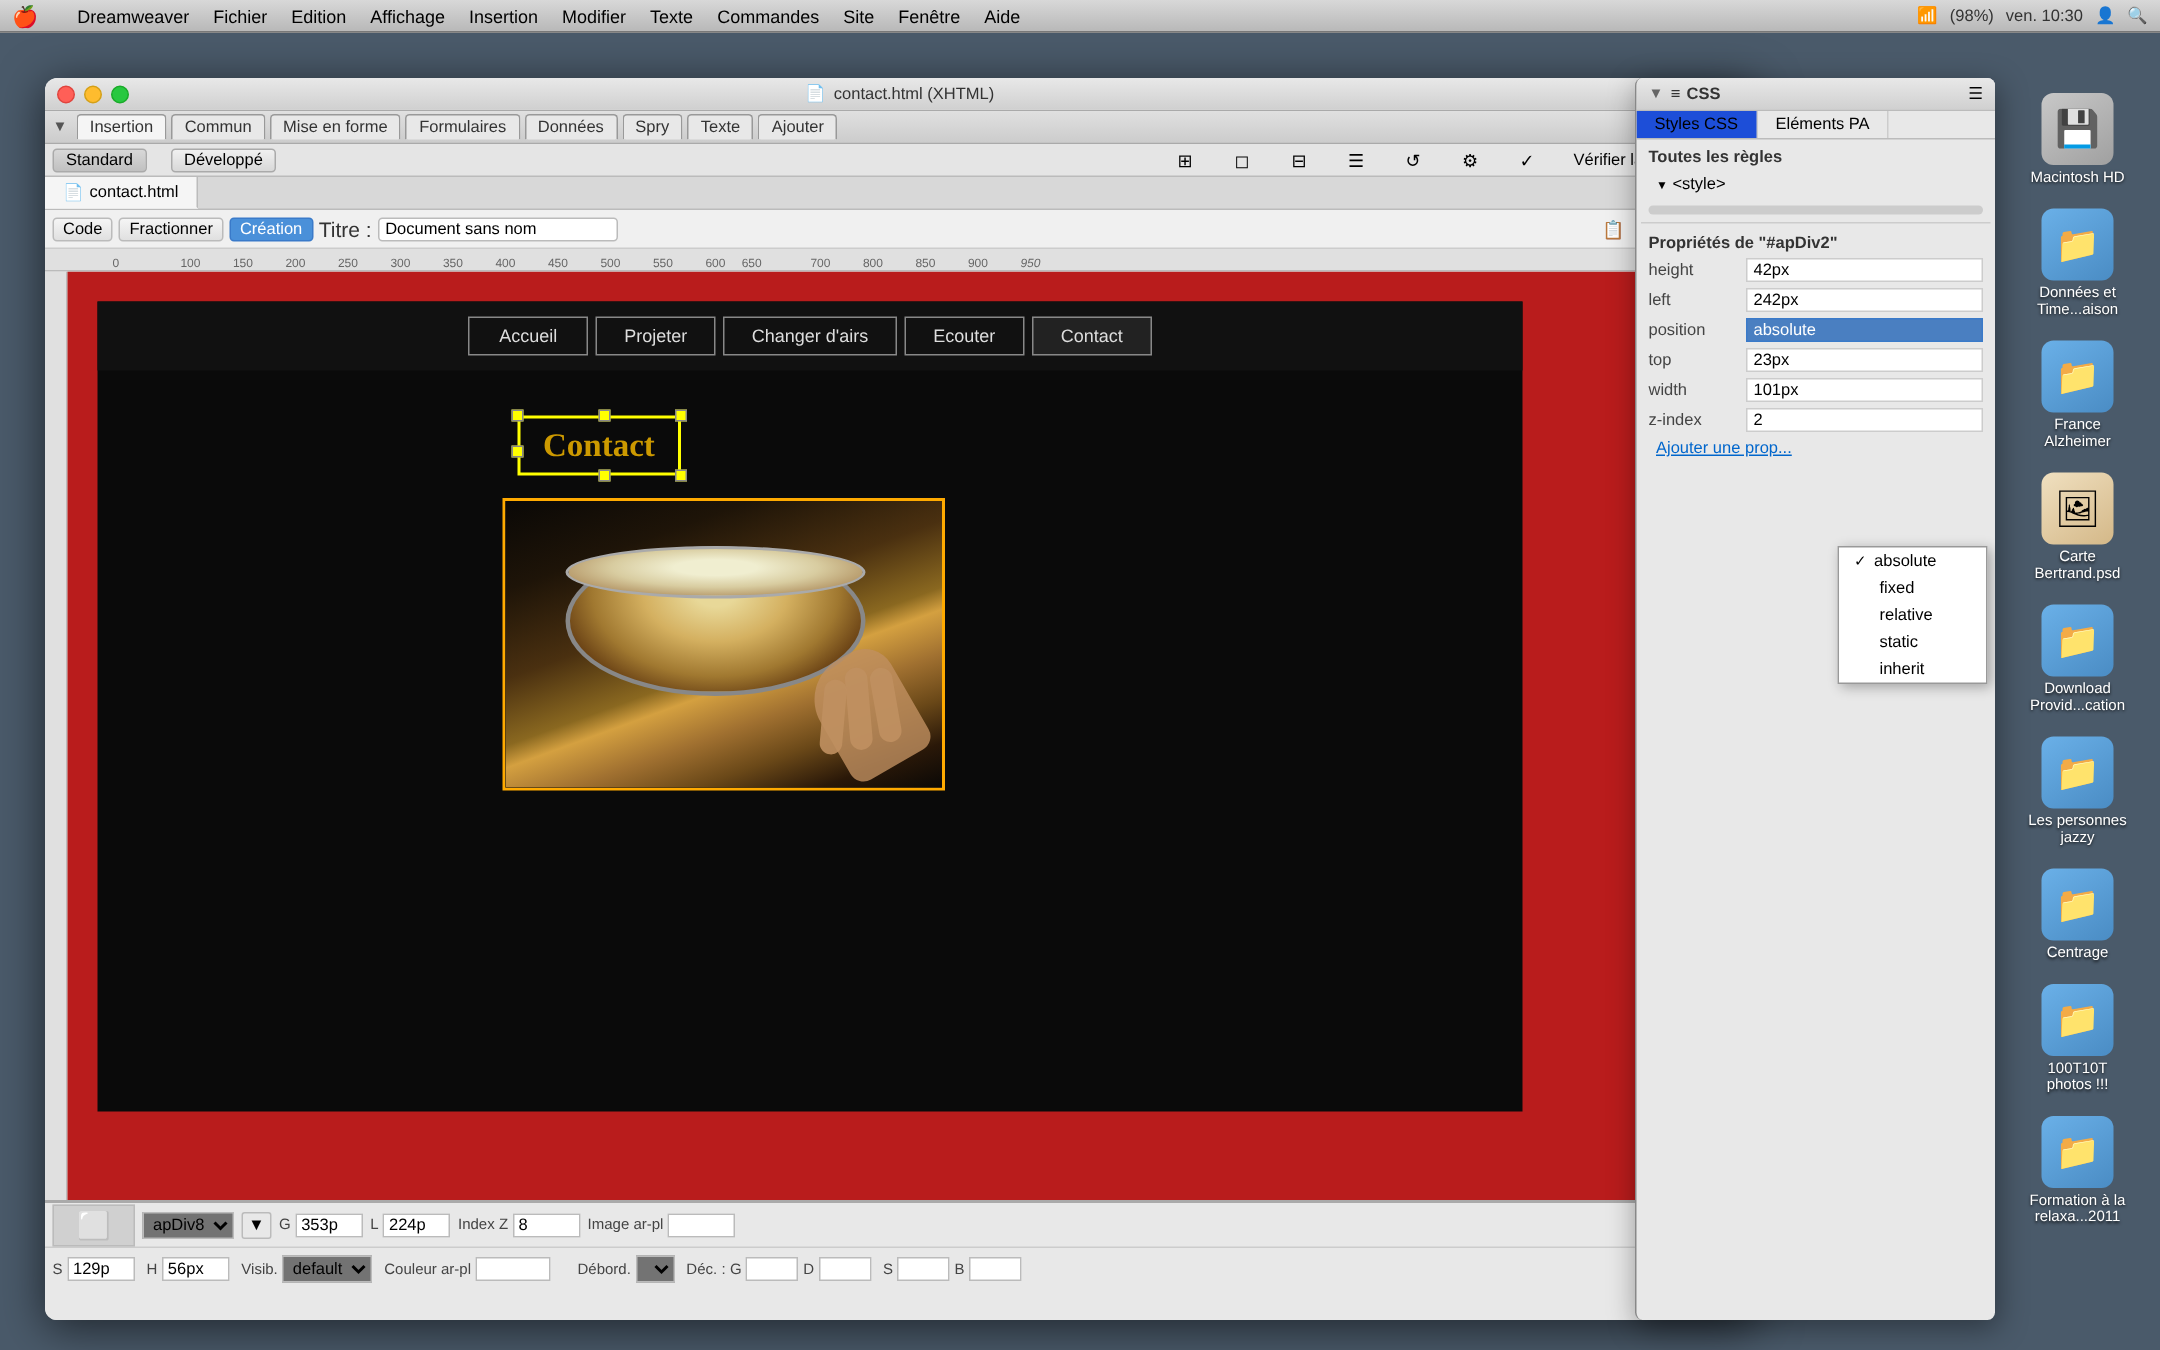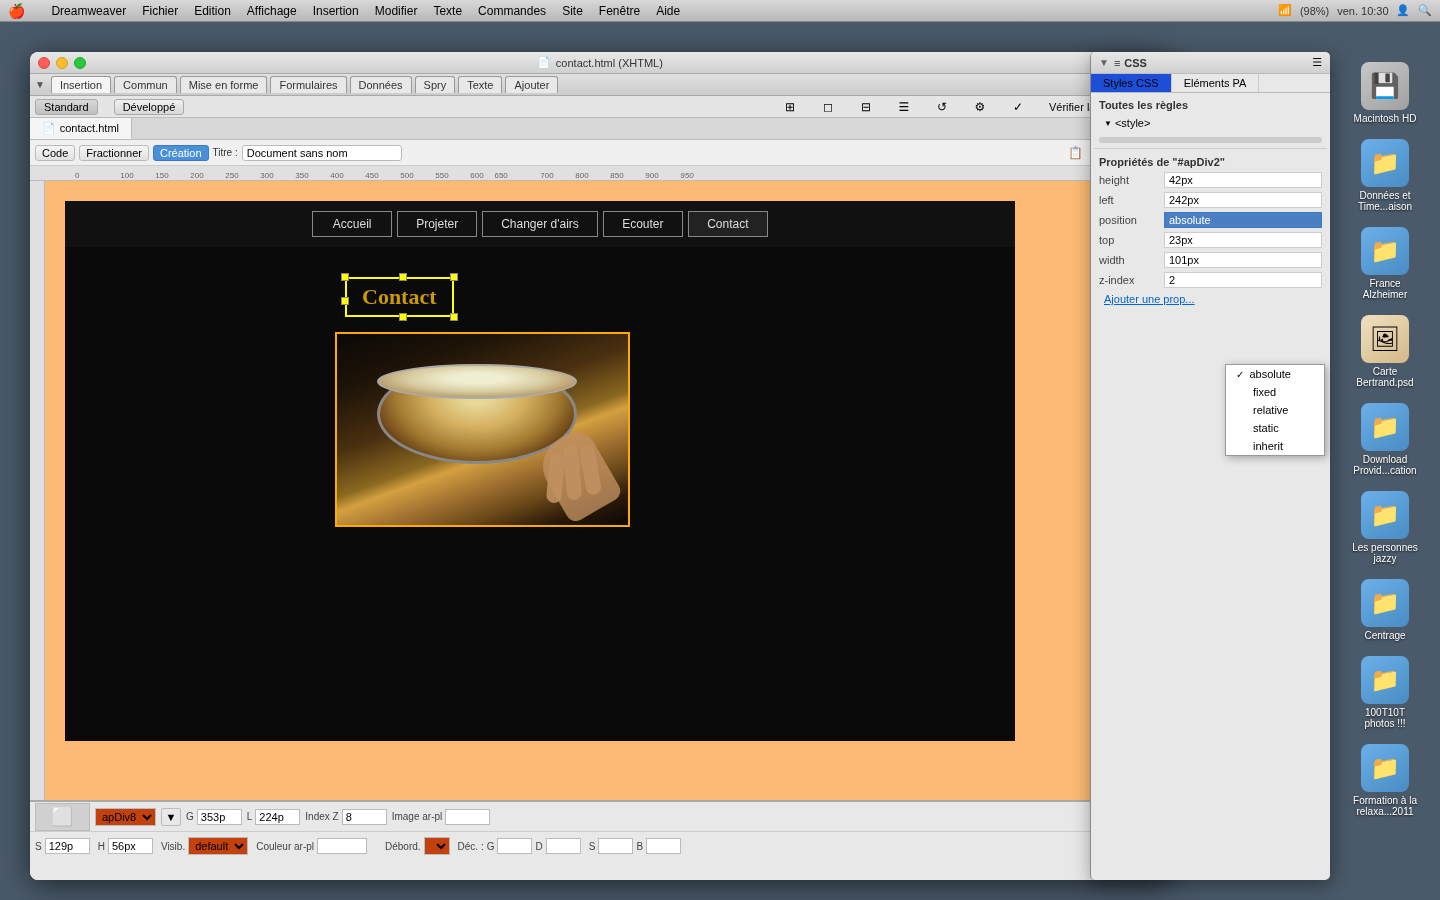--- a/index.html
+++ b/index.html
@@ -83,30 +83,30 @@
     .editor-toolbar {
       height: 26px; background: #f0f0f0; border-bottom: 1px solid #ccc;
       display: flex; align-items: center; padding: 0 5px; gap: 4px;
     }
     .ed-btn {
       padding: 1px 6px; font-size: 11px; border-radius: 3px; cursor: pointer;
       border: 1px solid #bbb; background: linear-gradient(to bottom, #f5f5f5, #e0e0e0);
     }
     .ed-btn.active { background: #4a90d9; color: white; border-color: #3a7ac9; }
     .title-field { padding: 1px 4px; font-size: 11px; border: 1px solid #bbb; border-radius: 3px; width: 160px; background: white; }
-    .ed-label { font-size: 10px; color: #333; }
+    .ed-label { font-size: 14px; color: #333; }
 
     
     .ruler { height: 15px; background: #e0e0e0; border-bottom: 1px solid #bbb; position: relative; overflow: hidden; }
     .ruler-marks { display: flex; height: 100%; align-items: flex-end; padding-left: 45px; }
 
     
     .editor-area { flex: 1; display: flex; overflow: hidden; }
     .left-ruler { width: 15px; background: #e0e0e0; border-right: 1px solid #bbb; position: relative; }
-    .canvas-area { flex: 1; background: #fdba74; overflow: hidden; position: relative; padding: 20px; }
+    .canvas-area { flex: 1; background: #b91c1c; overflow: hidden; position: relative; padding: 20px; }
 
     
     .page-content { background: #0a0a0a; min-height: 560px; position: relative; }
 
     
     .nav-bar { display: flex; justify-content: center; padding: 10px 0; gap: 5px; background: #111; }
     .nav-btn {
       padding: 5px 18px; background: #111; border: 1px solid #888; color: #ddd;
       font-size: 12px; cursor: pointer; min-width: 80px;
     }
@@ -121,21 +121,21 @@
     
     .property-panel {
       height: 80px; background: #e8e8e8; border-top: 2px solid #aaa;
       display: flex; flex-direction: column;
     }
     .pp-top { height: 30px; display: flex; align-items: center; padding: 0 5px; gap: 5px; border-bottom: 1px solid #ccc; }
     .pp-icon-area { width: 55px; height: 28px; background: #d0d0d0; border: 1px solid #bbb; display: flex; align-items: center; justify-content: center; font-size: 18px; }
     .pp-field-group { display: flex; align-items: center; gap: 3px; }
     .pp-label { font-size: 10px; color: #444; white-space: nowrap; }
     .pp-field { padding: 1px 3px; font-size: 11px; border: 1px solid #bbb; background: white; width: 45px; }
-    .pp-select { padding: 1px 2px; font-size: 11px; border: 1px solid #bbb; background: #c2410c; }
+    .pp-select { padding: 1px 2px; font-size: 11px; border: 1px solid #bbb; background: #737373; }
     .pp-bottom { height: 28px; display: flex; align-items: center; padding: 0 5px; gap: 8px; }
 
     
     .css-panel {
       position: absolute; top: 30px; right: 0; width: 235px; bottom: 20px;
       background: #e8e8e8; border-left: 1px solid #888; border-radius: 0 8px 8px 0;
       display: flex; flex-direction: column; overflow: hidden;
       box-shadow: 2px 5px 20px rgba(0,0,0,0.4);
     }
     .css-title-bar {

